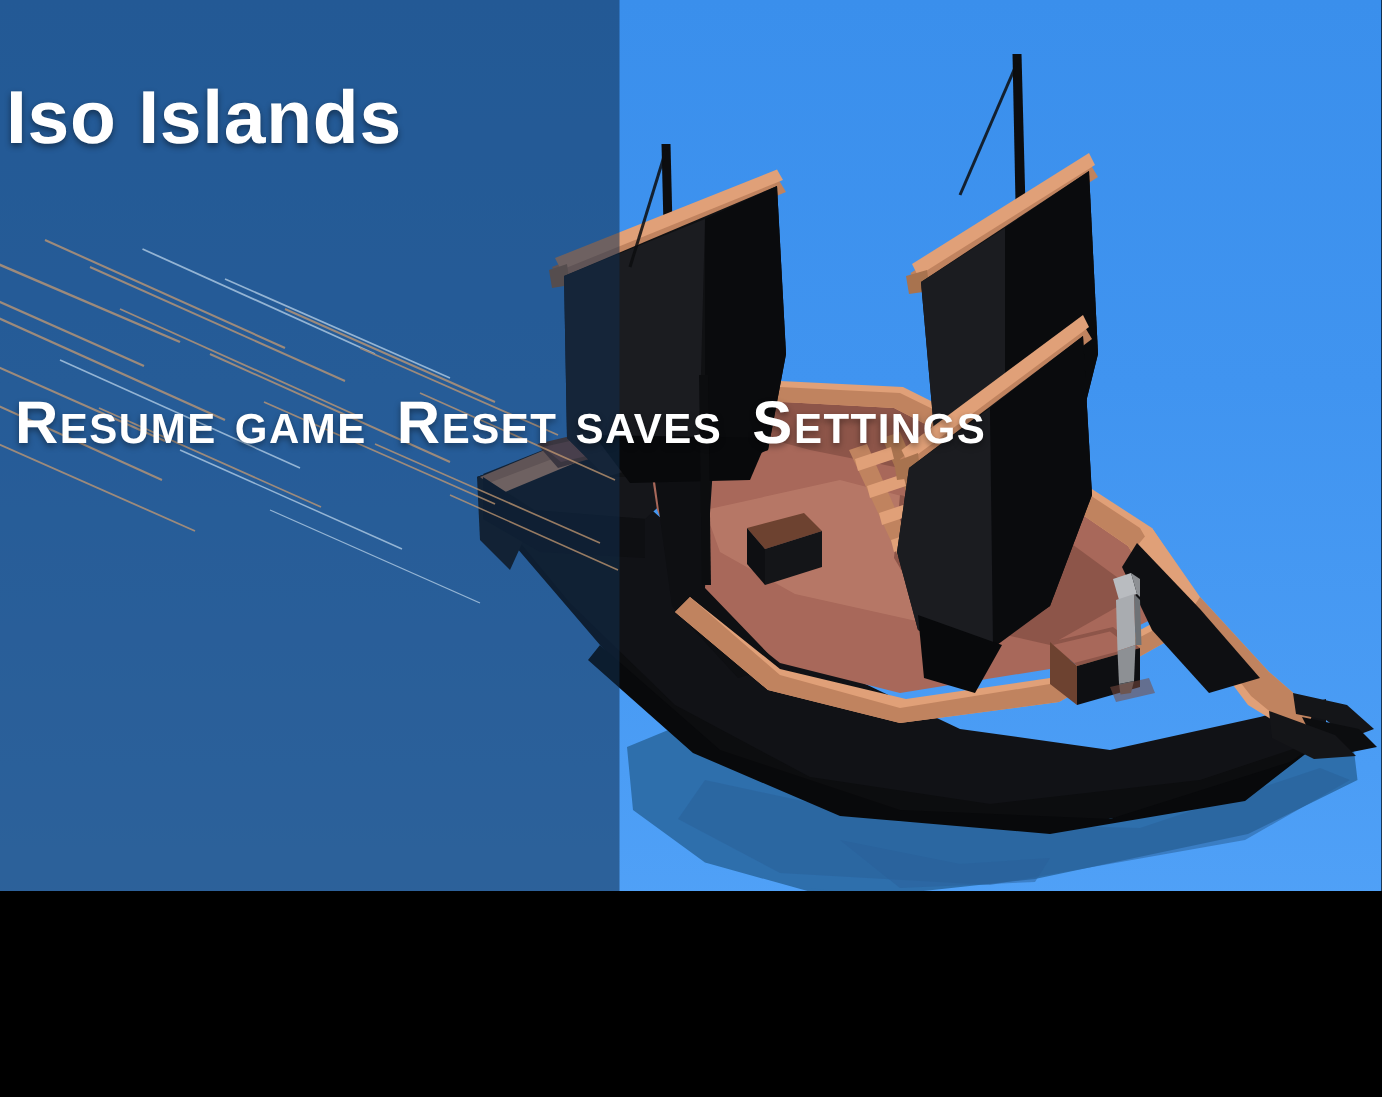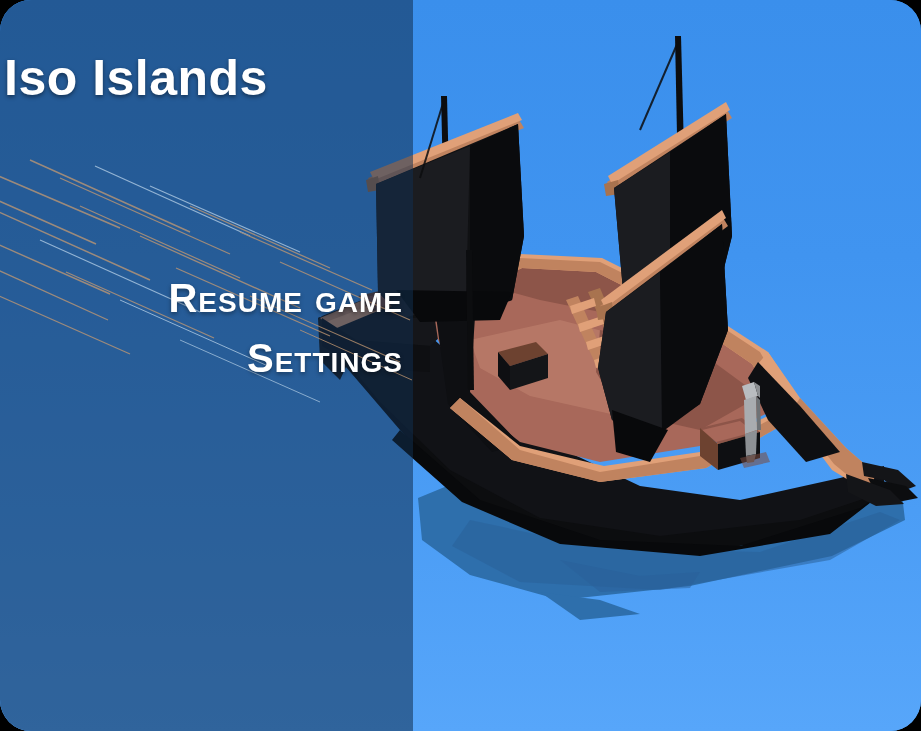--- a/index.html
+++ b/index.html
@@ -3,24 +3,23 @@
 <meta charset="utf-8">
 <title>Iso Islands</title>
 <style>
   html,body{margin:0;padding:0;background:#000;}
   body{
     font-family:"Liberation Sans","DejaVu Sans",sans-serif;
     -webkit-font-smoothing:antialiased;
   }
   #screen{
     position:relative;
-    width:921px;height:731px;
+    width:921px;height:594px;
     overflow:hidden;
     background:linear-gradient(180deg,#3a8fec 0%,#3f93ee 30%,#4a9cf4 62%,#57a6fa 100%);
-    border-radius:31px;
   }
 
   
   #scene,#sky,#ship-layer,#panel,#ui{position:absolute;top:0;left:0;width:921px;height:731px;}
   #sky{z-index:1;}
   #ship-layer{z-index:2;}
   #panel{z-index:3;}
   #ui{z-index:4;}
 
   .svg-full{position:absolute;top:0;left:0;width:921px;height:731px;display:block;}
@@ -53,25 +52,25 @@
     color:#ffffff;
     font-size:50px;
     font-weight:bold;
     letter-spacing:0.5px;
     line-height:1.05;
     text-shadow:0 2px 4px rgba(0,0,0,0.45);
     user-select:none;
   }
   .menu-list{
     position:absolute;
-    top:268px;left:0;
+    top:252px;left:0;
     width:413px;
     display:flex;
-    flex-direction:column;
-    align-items:flex-end;
+    flex-direction:row;
+    align-items:center;
     gap:0px;
   }
   .menu-item{
     display:block;
     background:none;
     border:0;
     padding:9px 10px;
     margin:0;
     color:#ffffff;
     font-family:"Liberation Sans","DejaVu Sans",sans-serif;
@@ -291,19 +290,20 @@
     </svg>
   </div>
 
   <div id="ui">
     <div class="menu-wrap">
 
       <h1 class="game-title">Iso Islands</h1>
 
       <nav class="menu-list">
         <button class="menu-item">Resume game</button>
+        <button class="menu-item">Reset saves</button>
         <button class="menu-item">Settings</button>
       </nav>
 
     </div>
   </div>
 
 </div>
 
 </body></html>

